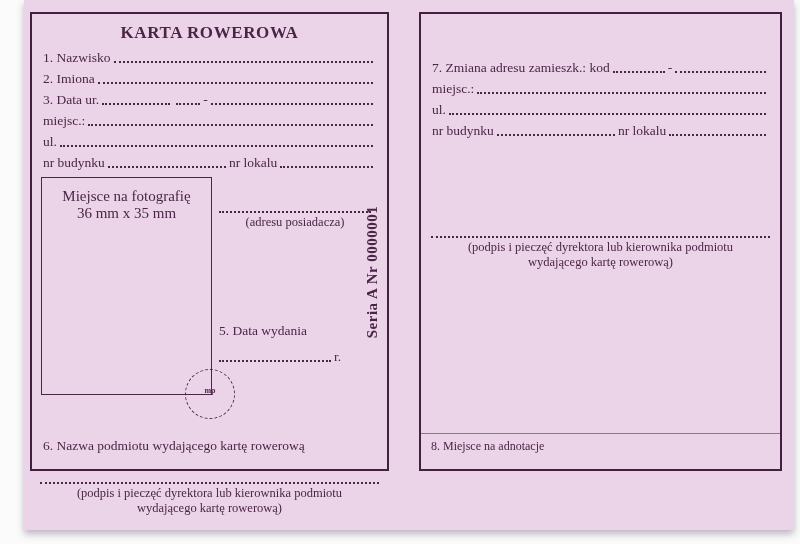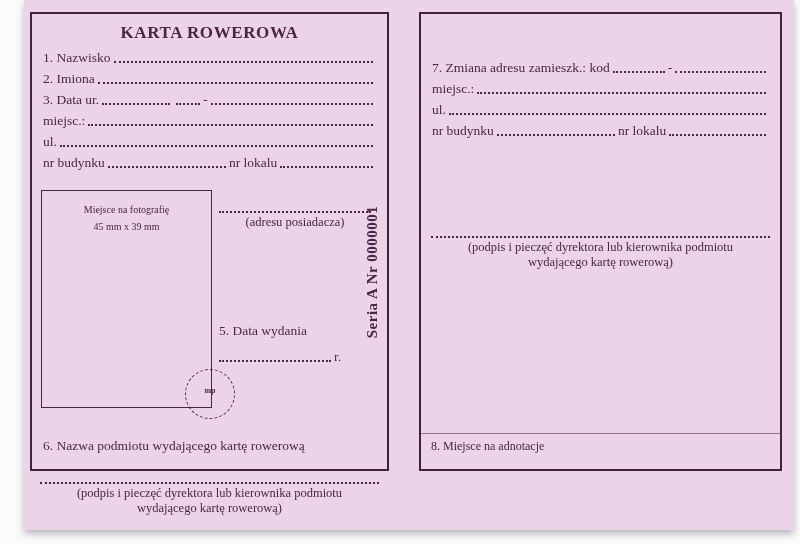--- a/index.html
+++ b/index.html
@@ -38,24 +38,24 @@
     margin:0 3px 4px 3px;
     min-width:10px;
   }
   .dots.w70  { flex:0 0 68px; }
   .dots.w24  { flex:0 0 24px; }
   .dots.w52  { flex:0 0 52px; }
   .dots.w118 { flex:0 0 118px; }
   .dots.w112 { flex:0 0 112px; }
 
   .photo-box {
-    position:absolute; left:9px; top:176px; width:171px; height:218px;
+    position:absolute; left:9px; top:163px; width:171px; height:218px;
     border:1px solid #4a2547;
     text-align:center; padding-top:10px;
-    font-size:10px; line-height:17px;
+    font-size:15px; line-height:17px;
   }
   .stamp-circle {
     position:absolute; left:153px; top:355px; width:50px; height:50px;
     border:1.5px dashed #4a2547; border-radius:50%;
     display:flex; align-items:center; justify-content:center;
     font-size:8px; background:transparent; z-index:2;
     padding-bottom:8px; font-weight:bold;
   }
   .sig-holder { position:absolute; left:187px; top:188px; width:152px; text-align:center; }
   .dotline { border-bottom:2px dotted #4a2547; height:11px; }
@@ -117,21 +117,21 @@
         <div class="row">
           <span class="lbl">nr budynku</span>
           <span class="dots w118"></span>
           <span class="lbl">nr lokalu</span>
           <span class="dots"></span>
         </div>
       </div>
 
       <div class="photo-box">
         <div>Miejsce na fotografię</div>
-        <div>45 mm x 39 mm</div>
+        <div>36 mm x 35 mm</div>
       </div>
 
       <div class="stamp-circle">
         <span>mp</span>
       </div>
 
       <div class="sig-holder">
         <div class="dotline"></div>
         <div class="caption">(adresu posiadacza)</div>
       </div>

